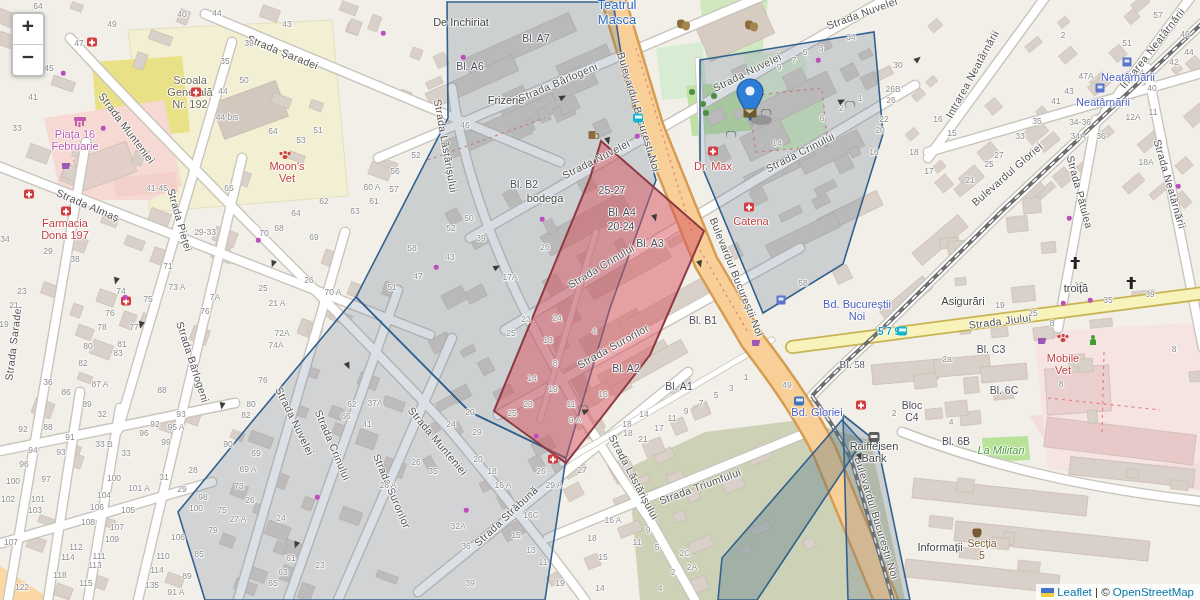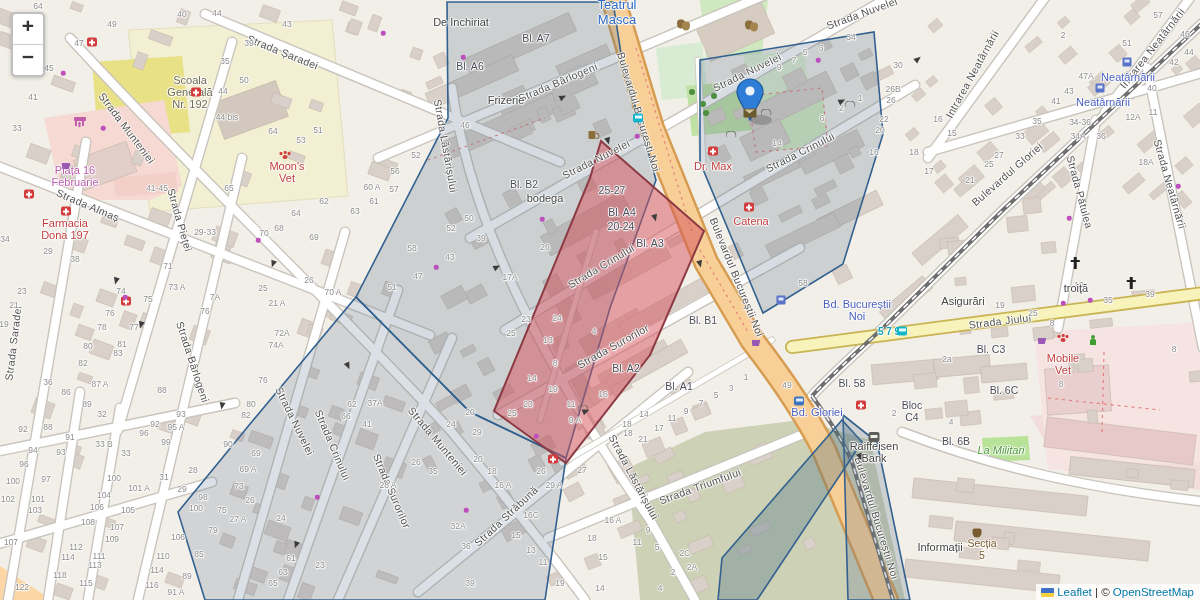--- a/index.html
+++ b/index.html
@@ -724,34 +724,34 @@
       <div class="lbl lbl-num" style="left: 250px; top: 500px; transform: translate(-50%, -50%) rotate(0deg);">26</div>
       <div class="lbl lbl-num" style="left: 256px; top: 453px; transform: translate(-50%, -50%) rotate(0deg);">69</div>
       <div class="lbl lbl-num" style="left: 248px; top: 469px; transform: translate(-50%, -50%) rotate(0deg);">69 A</div>
       <div class="lbl lbl-num" style="left: 251px; top: 404px; transform: translate(-50%, -50%) rotate(0deg);">80</div>
       <div class="lbl lbl-num" style="left: 246px; top: 415px; transform: translate(-50%, -50%) rotate(0deg);">82</div>
       <div class="lbl lbl-num" style="left: 199px; top: 554px; transform: translate(-50%, -50%) rotate(0deg);">85</div>
       <div class="lbl lbl-num" style="left: 187px; top: 576px; transform: translate(-50%, -50%) rotate(0deg);">89</div>
       <div class="lbl lbl-num" style="left: 178px; top: 537px; transform: translate(-50%, -50%) rotate(0deg);">106</div>
       <div class="lbl lbl-num" style="left: 163px; top: 556px; transform: translate(-50%, -50%) rotate(0deg);">110</div>
       <div class="lbl lbl-num" style="left: 157px; top: 570px; transform: translate(-50%, -50%) rotate(0deg);">114</div>
-      <div class="lbl lbl-num" style="left: 152px; top: 585px; transform: translate(-50%, -50%) rotate(0deg);">116</div>
+      <div class="lbl lbl-num" style="left: 152px; top: 585px; transform: translate(-50%, -50%) rotate(0deg);">135</div>
       <div class="lbl lbl-num" style="left: 176px; top: 592px; transform: translate(-50%, -50%) rotate(0deg);">91 A</div>
       <div class="lbl lbl-num" style="left: 228px; top: 444px; transform: translate(-50%, -50%) rotate(0deg);">90</div>
       <div class="lbl lbl-block" style="left: 536px; top: 38px; transform: translate(-50%, -50%) rotate(0deg);">Bl. A7</div>
       <div class="lbl lbl-block" style="left: 470px; top: 66px; transform: translate(-50%, -50%) rotate(0deg);">Bl. A6</div>
       <div class="lbl lbl-block" style="left: 500px; top: 184px; transform: translate(-50%, -50%) rotate(0deg); padding-left: 48px;">Bl. B2</div>
       <div class="lbl lbl-block" style="left: 622px; top: 212px; transform: translate(-50%, -50%) rotate(0deg);">Bl. A4</div>
       <div class="lbl lbl-block" style="left: 621px; top: 226px; transform: translate(-50%, -50%) rotate(0deg);">20-24</div>
       <div class="lbl lbl-block" style="left: 612px; top: 190px; transform: translate(-50%, -50%) rotate(0deg);">25-27</div>
       <div class="lbl lbl-block" style="left: 650px; top: 243px; transform: translate(-50%, -50%) rotate(0deg);">Bl. A3</div>
       <div class="lbl lbl-block" style="left: 703px; top: 320px; transform: translate(-50%, -50%) rotate(0deg);">Bl. B1</div>
       <div class="lbl lbl-block" style="left: 626px; top: 368px; transform: translate(-50%, -50%) rotate(0deg);">Bl. A2</div>
       <div class="lbl lbl-block" style="left: 679px; top: 386px; transform: translate(-50%, -50%) rotate(0deg);">Bl. A1</div>
-      <div class="lbl lbl-block" style="left: 852px; top: 383px; transform: translate(-50%, -50%) rotate(0deg);">Bl. 58</div>
+      <div class="lbl lbl-block" style="left: 852px; top: 364px; transform: translate(-50%, -50%) rotate(0deg); font-family: Liberation Serif, serif;">Bl. 58</div>
       <div class="lbl lbl-block" style="left: 912px; top: 411px; transform: translate(-50%, -50%) rotate(0deg);">Bloc
 C4</div>
       <div class="lbl lbl-block" style="left: 991px; top: 349px; transform: translate(-50%, -50%) rotate(0deg);">Bl. C3</div>
       <div class="lbl lbl-block" style="left: 1004px; top: 390px; transform: translate(-50%, -50%) rotate(0deg);">Bl. 6C</div>
       <div class="lbl lbl-block" style="left: 956px; top: 441px; transform: translate(-50%, -50%) rotate(0deg);">Bl. 6B</div>
       <div class="lbl lbl-poi" style="left: 461px; top: 22px; transform: translate(-50%, -50%) rotate(0deg);">De Inchiriat</div>
       <div class="lbl lbl-poi" style="left: 506px; top: 100px; transform: translate(-50%, -50%) rotate(0deg);">Frizerie</div>
       <div class="lbl lbl-poi" style="left: 545px; top: 198px; transform: translate(-50%, -50%) rotate(0deg);">bodega</div>
       <div class="lbl lbl-poi" style="left: 963px; top: 301px; transform: translate(-50%, -50%) rotate(0deg);">Asigurări</div>
       <div class="lbl lbl-poi" style="left: 1076px; top: 288px; transform: translate(-50%, -50%) rotate(0deg);">troiță</div>
@@ -761,21 +761,21 @@
       <div class="lbl lbl-brown" style="left: 982px; top: 549px; transform: translate(-50%, -50%) rotate(0deg);">Secția
 5</div>
       <div class="lbl lbl-red" style="left: 287px; top: 172px; transform: translate(-50%, -50%) rotate(0deg);">Moon's
 Vet</div>
       <div class="lbl lbl-red" style="left: 65px; top: 229px; transform: translate(-50%, -50%) rotate(0deg);">Farmacia
 Dona 197</div>
       <div class="lbl lbl-red" style="left: 713px; top: 166px; transform: translate(-50%, -50%) rotate(0deg);">Dr. Max</div>
       <div class="lbl lbl-red" style="left: 751px; top: 221px; transform: translate(-50%, -50%) rotate(0deg);">Catena</div>
       <div class="lbl lbl-red" style="left: 1063px; top: 364px; transform: translate(-50%, -50%) rotate(0deg);">Mobile
 Vet</div>
-      <div class="lbl lbl-mag" style="left: 75px; top: 140px; transform: translate(-50%, -50%) rotate(0deg); margin-top: 36px;">Piața 16
+      <div class="lbl lbl-mag" style="left: 75px; top: 140px; transform: translate(-50%, -50%) rotate(0deg);">Piața 16
 Februarie</div>
       <div class="lbl lbl-school" style="left: 190px; top: 92px; transform: translate(-50%, -50%) rotate(0deg);">Scoala
 Generală
 Nr. 192</div>
       <div class="lbl lbl-blue" style="left: 617px; top: 12px; transform: translate(-50%, -50%) rotate(0deg);">Teatrul
 Masca</div>
       <div class="lbl lbl-station" style="left: 857px; top: 310px; transform: translate(-50%, -50%) rotate(0deg);">Bd. Bucureștii
 Noi</div>
       <div class="lbl lbl-station" style="left: 817px; top: 412px; transform: translate(-50%, -50%) rotate(0deg);">Bd. Gloriei</div>
       <div class="lbl lbl-station" style="left: 1128px; top: 77px; transform: translate(-50%, -50%) rotate(0deg);">Neatârnării</div>

